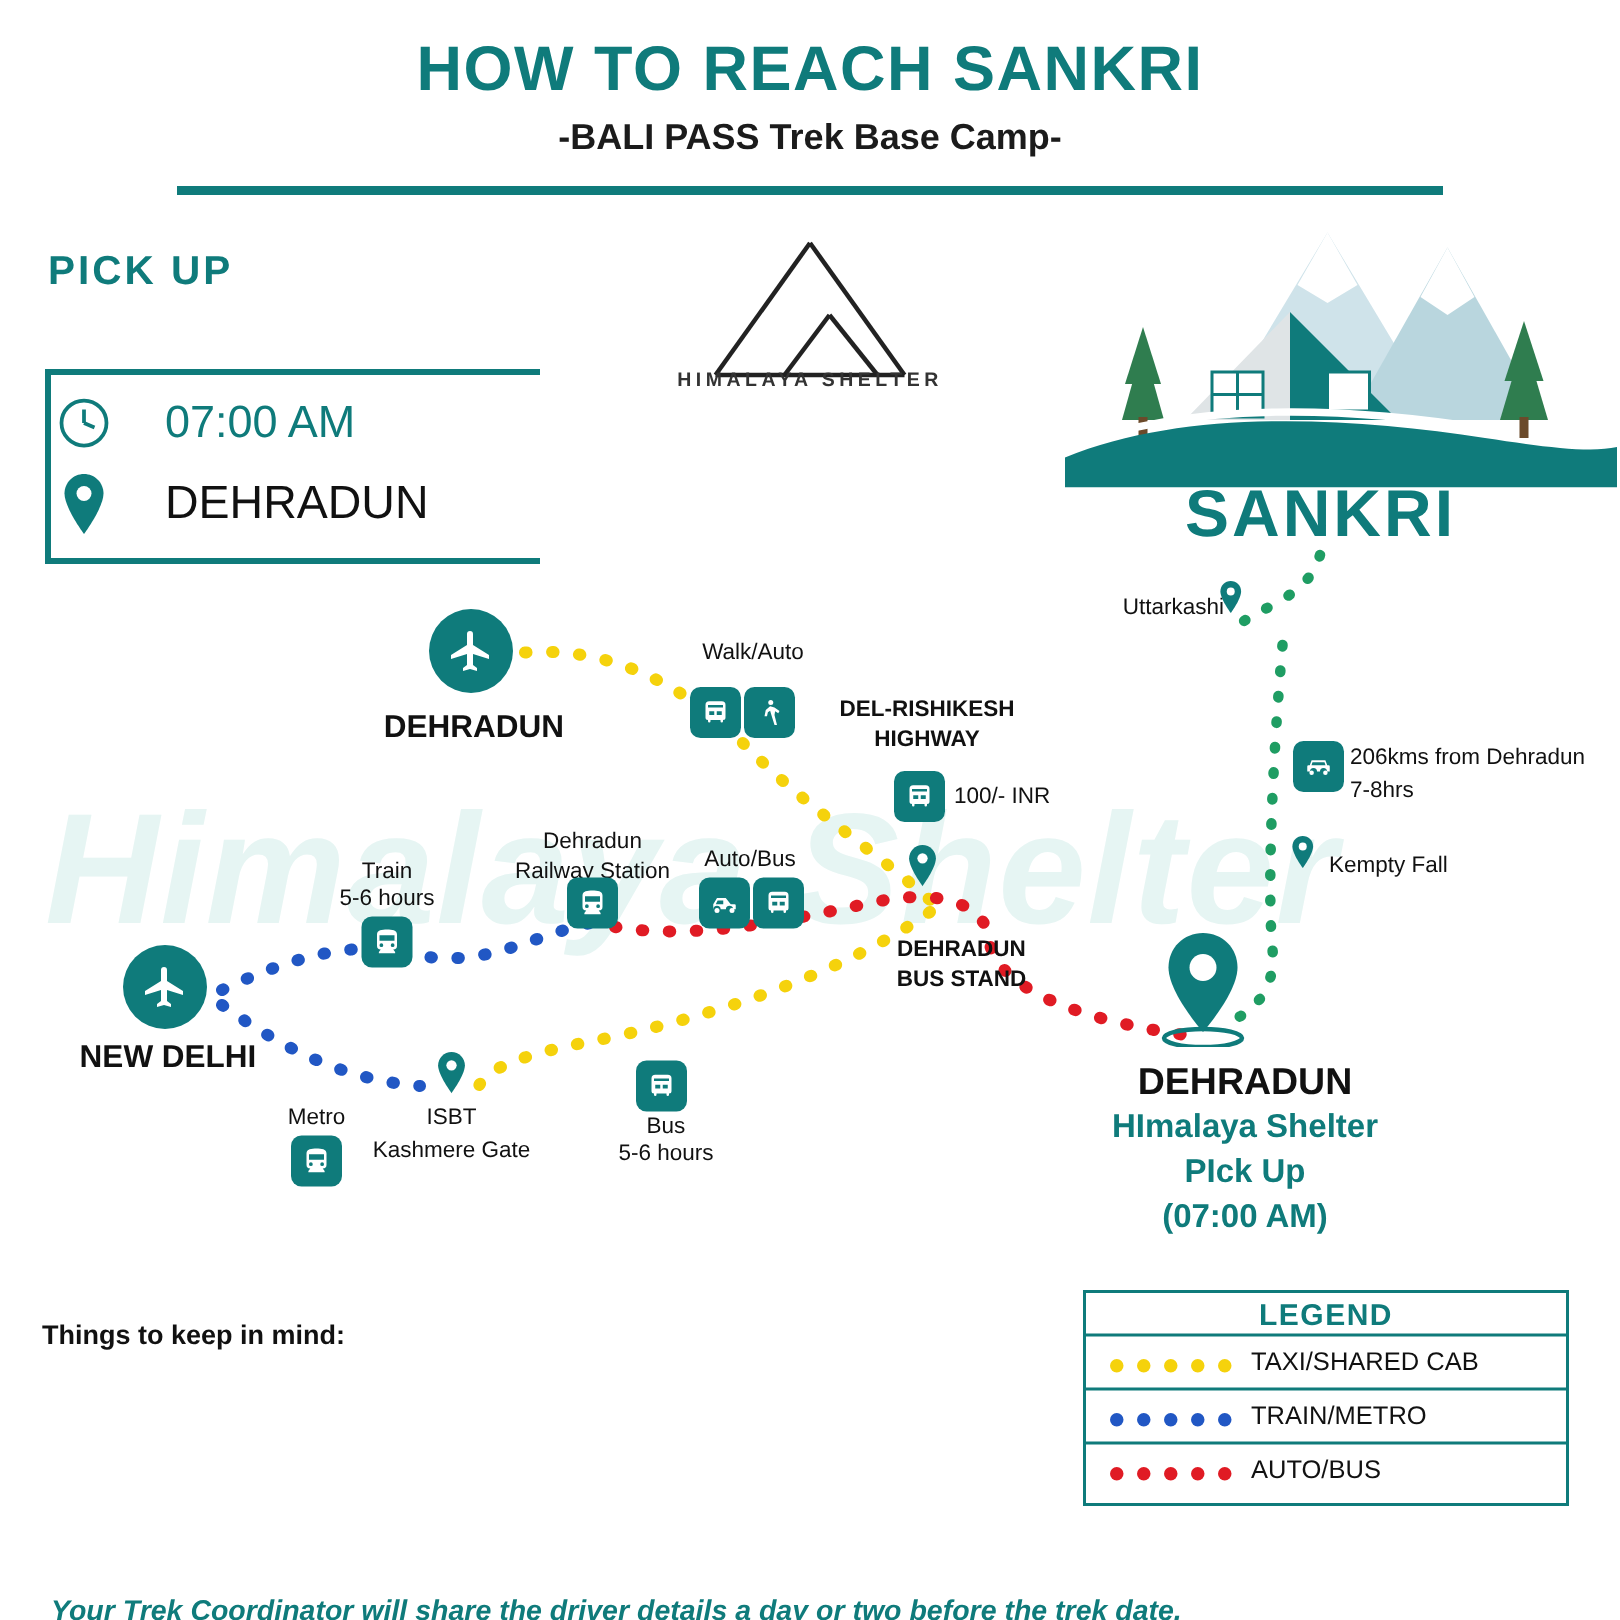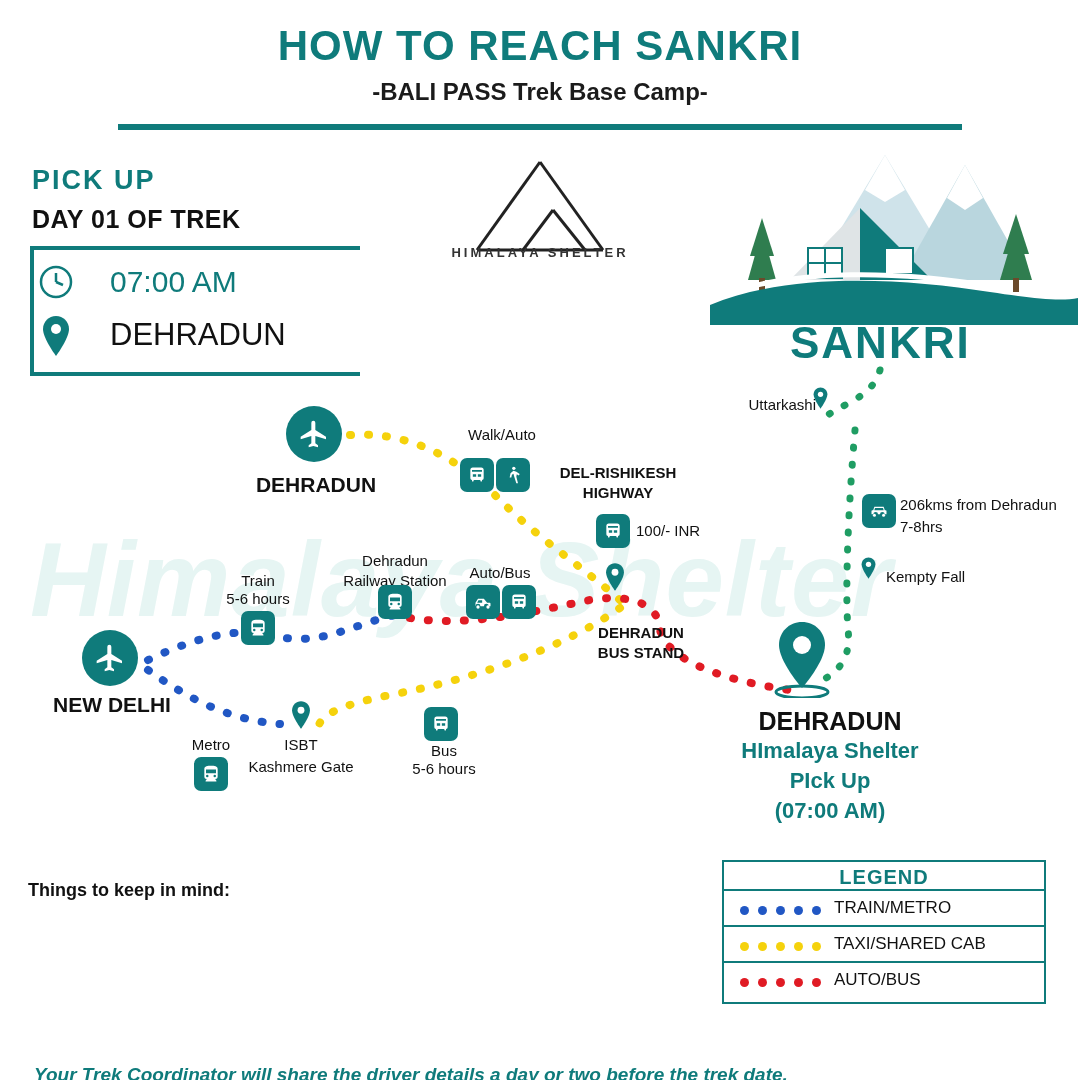--- a/index.html
+++ b/index.html
@@ -118,21 +118,20 @@
 
 <div id="stage">
 
   <div class="watermark">Himalaya Shelter</div>
 
   <div class="title">HOW TO REACH SANKRI</div>
   <div class="subtitle">-BALI PASS Trek Base Camp-</div>
   <div class="rule-top"></div>
 
   <div class="pickup-title">PICK UP</div>
-  <div class="pickup-day">DAY 01 OF TREK</div>
   <div class="rule-a"></div>
   <div class="rule-b"></div>
   <div class="vline"></div>
 
   <div class="clock-ic">
     <svg width="36" height="36" viewBox="0 0 36 36">
       <circle cx="18" cy="18" r="15" fill="none" stroke="#0f7b7b" stroke-width="2.5"></circle>
       <line x1="18" y1="18" x2="18" y2="9" stroke="#0f7b7b" stroke-width="2.5"></line>
       <line x1="18" y1="18" x2="25" y2="21" stroke="#0f7b7b" stroke-width="2.5"></line>
     </svg>
@@ -333,42 +332,42 @@
       <circle cx="30" cy="25" r="9" fill="#fff"></circle>
     </svg>
   </div>
   <div class="dest-city">DEHRADUN</div>
   <div class="dest-l1">HImalaya Shelter</div>
   <div class="dest-l2">PIck Up</div>
   <div class="dest-l3">(07:00 AM)</div>
 
   <div class="legend">
     <div class="legend-title">LEGEND</div>
+    <div class="legend-row">
+      <div class="legend-dash">
+        <i style="left:16px;background:#f5d20c;"></i>
+          <i style="left:34px;background:#f5d20c;"></i>
+        <i style="left:52px;background:#f5d20c;"></i>
+          <i style="left:70px;background:#f5d20c;"></i>
+        <i style="left:88px;background:#f5d20c;"></i>
+      </div>
+      <div class="legend-text">TAXI/SHARED CAB</div>
+    </div>
     <div class="legend-row">
       <div class="legend-dash">
         <i style="left:16px;background:#2157c4;"></i>
           <i style="left:34px;background:#2157c4;"></i>
         <i style="left:52px;background:#2157c4;"></i>
           <i style="left:70px;background:#2157c4;"></i>
         <i style="left:88px;background:#2157c4;"></i>
       </div>
       <div class="legend-text">TRAIN/METRO</div>
     </div>
     <div class="legend-row">
       <div class="legend-dash">
-        <i style="left:16px;background:#f5d20c;"></i>
-          <i style="left:34px;background:#f5d20c;"></i>
-        <i style="left:52px;background:#f5d20c;"></i>
-          <i style="left:70px;background:#f5d20c;"></i>
-        <i style="left:88px;background:#f5d20c;"></i>
-      </div>
-      <div class="legend-text">TAXI/SHARED CAB</div>
-    </div>
-    <div class="legend-row">
-      <div class="legend-dash">
         <i style="left:16px;background:#e01b24;"></i>
           <i style="left:34px;background:#e01b24;"></i>
         <i style="left:52px;background:#e01b24;"></i>
           <i style="left:70px;background:#e01b24;"></i>
         <i style="left:88px;background:#e01b24;"></i>
       </div>
       <div class="legend-text">AUTO/BUS</div>
     </div>
   </div>
 

